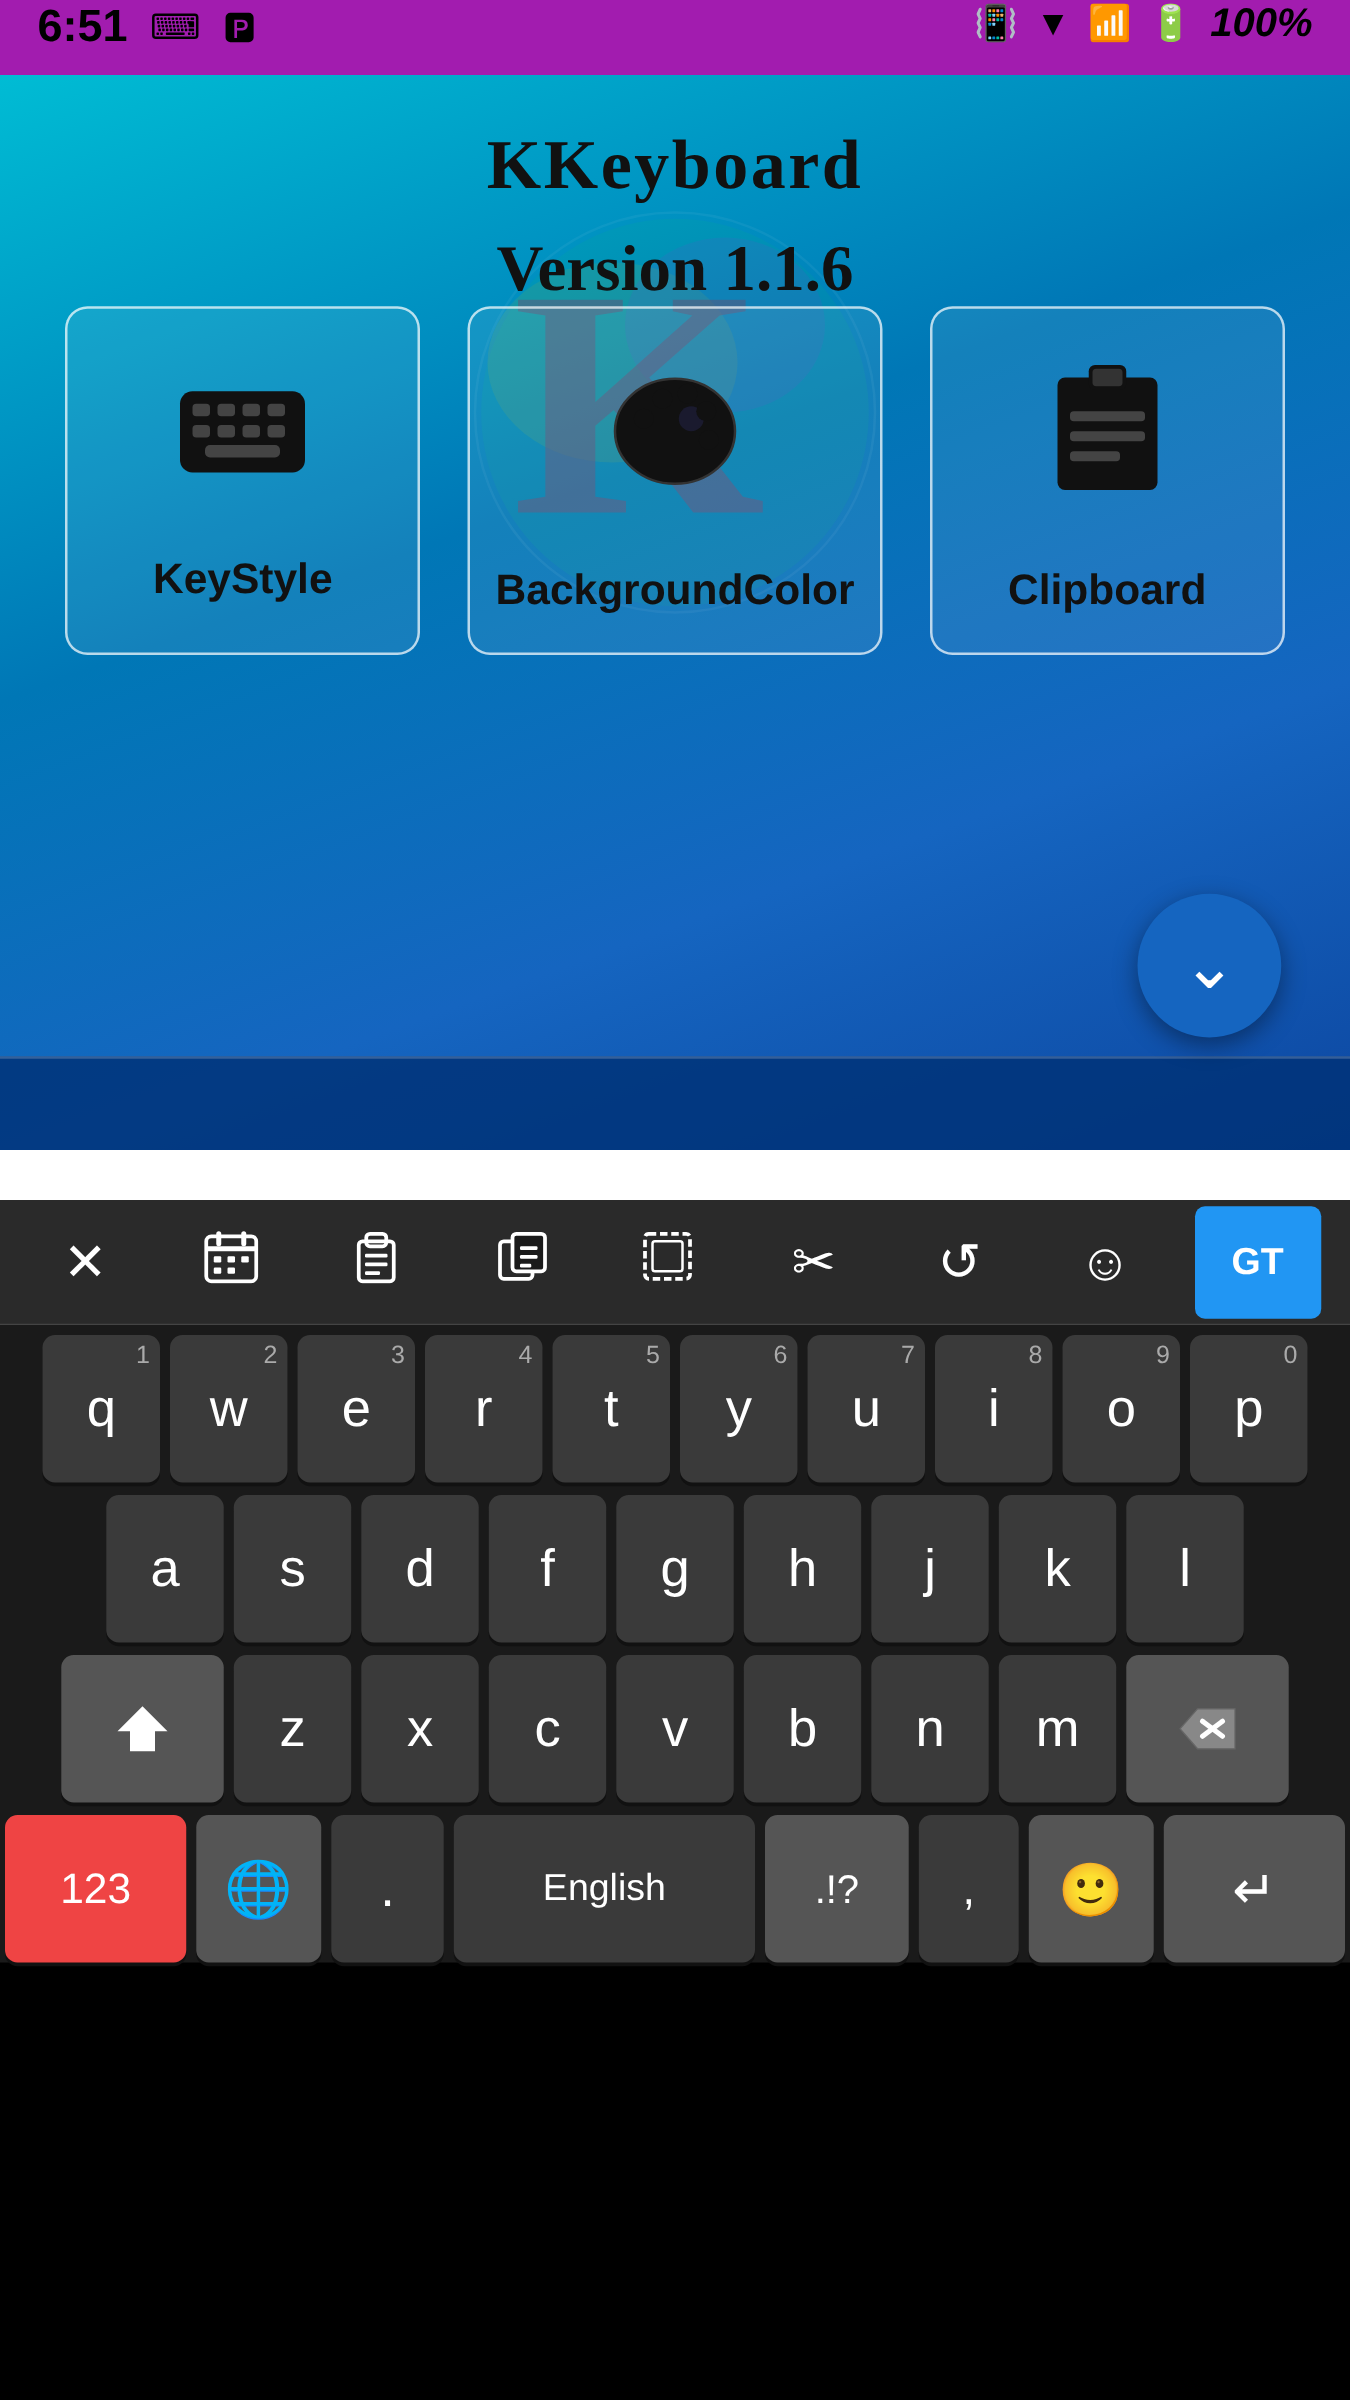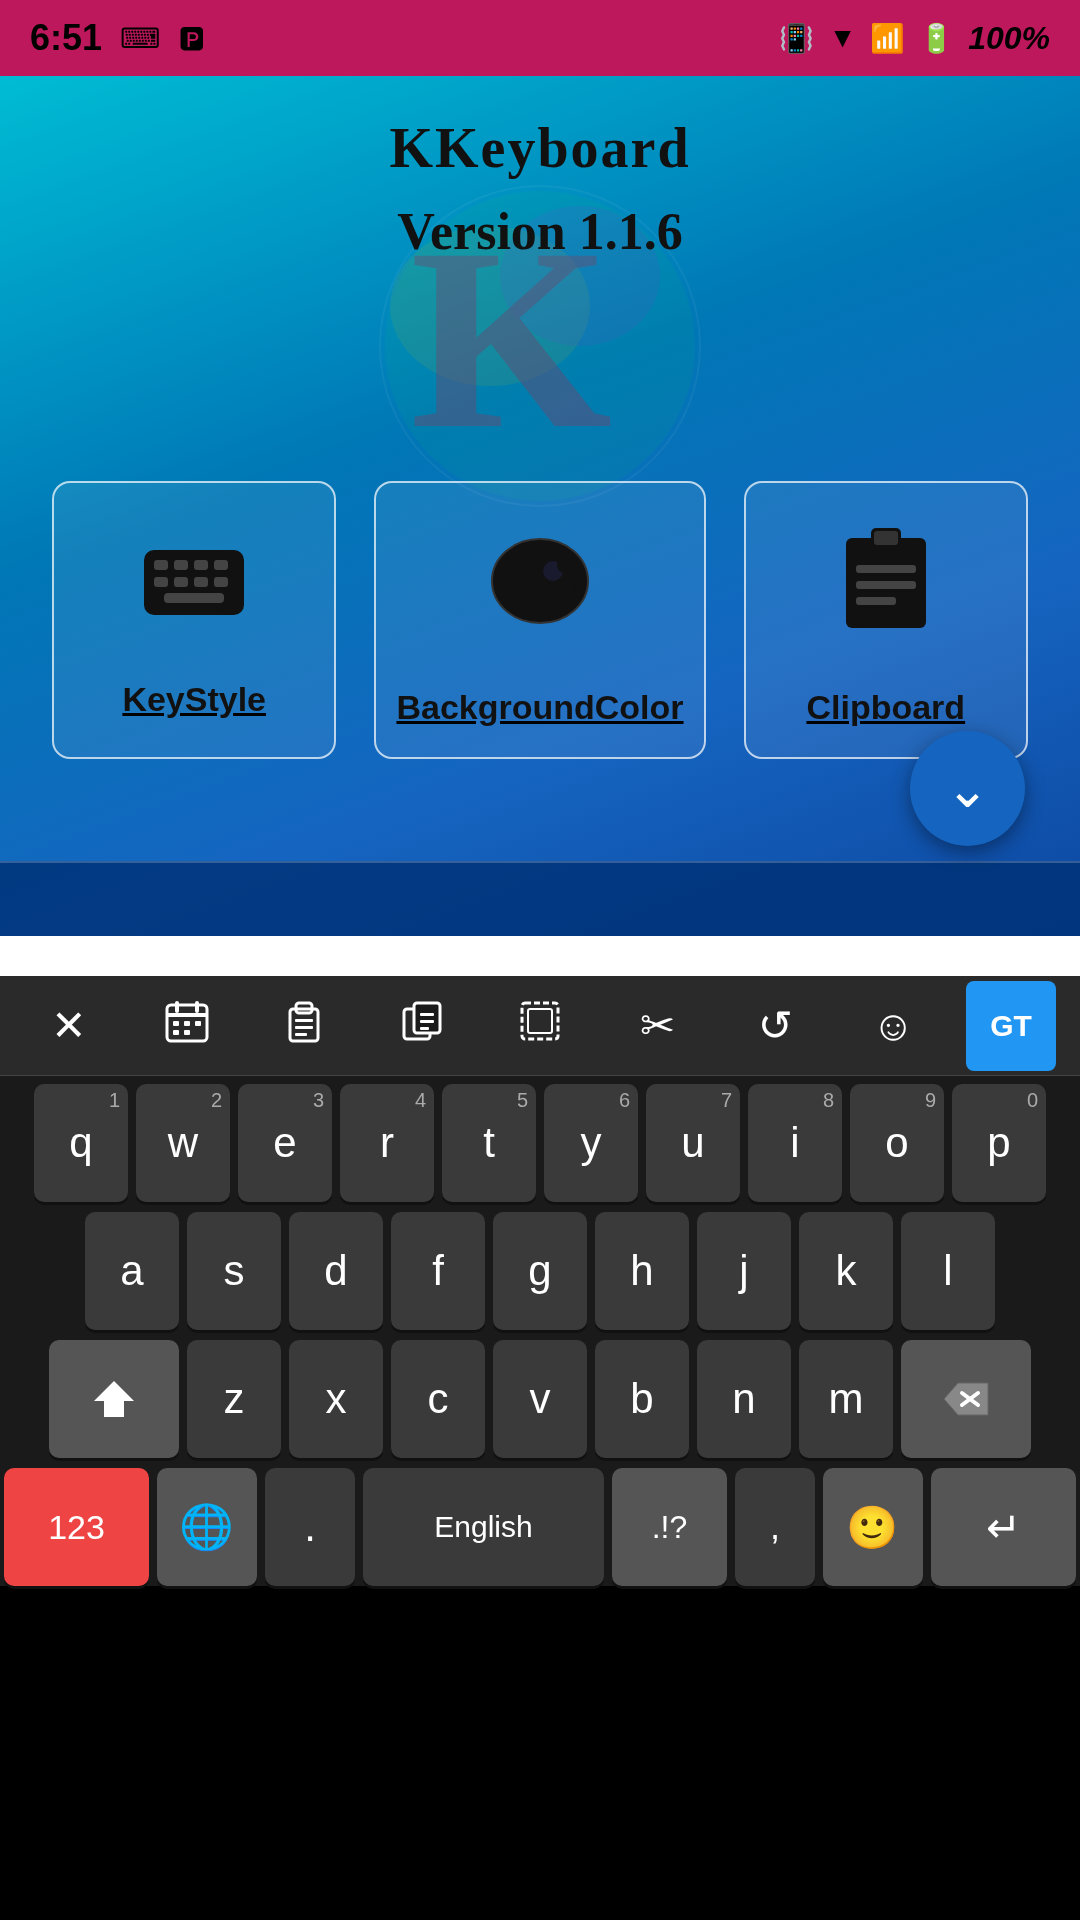--- a/index.html
+++ b/index.html
@@ -9,24 +9,24 @@
       width: 1080px;
       height: 1920px;
       overflow: hidden;
       font-family: 'Arial', sans-serif;
       background: #000;
     }
 
     
     .status-bar {
       width: 100%;
-      height: 76px;
-      background: #be185d;
-      display: flex;
-      align-items: center;
+      height: 60px;
+      background: #a21caf;
+      display: flex;
+      align-items: flex-start;
       justify-content: space-between;
       padding: 0 30px;
       z-index: 10;
     }
     .status-bar-left {
       display: flex;
       align-items: center;
       gap: 18px;
     }
     .status-time {
@@ -82,23 +82,21 @@
       font-family: 'Georgia', serif;
     }
 
     
     .cards-row {
       position: relative;
       z-index: 2;
       display: flex;
       flex-direction: row;
       gap: 14px;
-      margin-top: 220px;
       padding: 0 40px;
-      text-decoration: underline;
     }
 
     .feature-card {
       flex: 1;
       border: 2.5px solid rgba(255,255,255,0.7);
       border-radius: 18px;
       background: rgba(255,255,255,0.08);
       margin: 0 12px;
       padding: 40px 20px 30px 20px;
       display: flex;
@@ -185,21 +183,21 @@
       align-items: center;
       justify-content: center;
       cursor: pointer;
       border-radius: 8px;
     }
     .toolbar-icon {
       color: #fff;
       font-size: 42px;
     }
     .toolbar-translate-btn {
-      width: 90px;
+      width: 101px;
       height: 90px;
       background: #2196F3;
       border-radius: 8px;
       display: flex;
       align-items: center;
       justify-content: center;
       cursor: pointer;
     }
 
     

